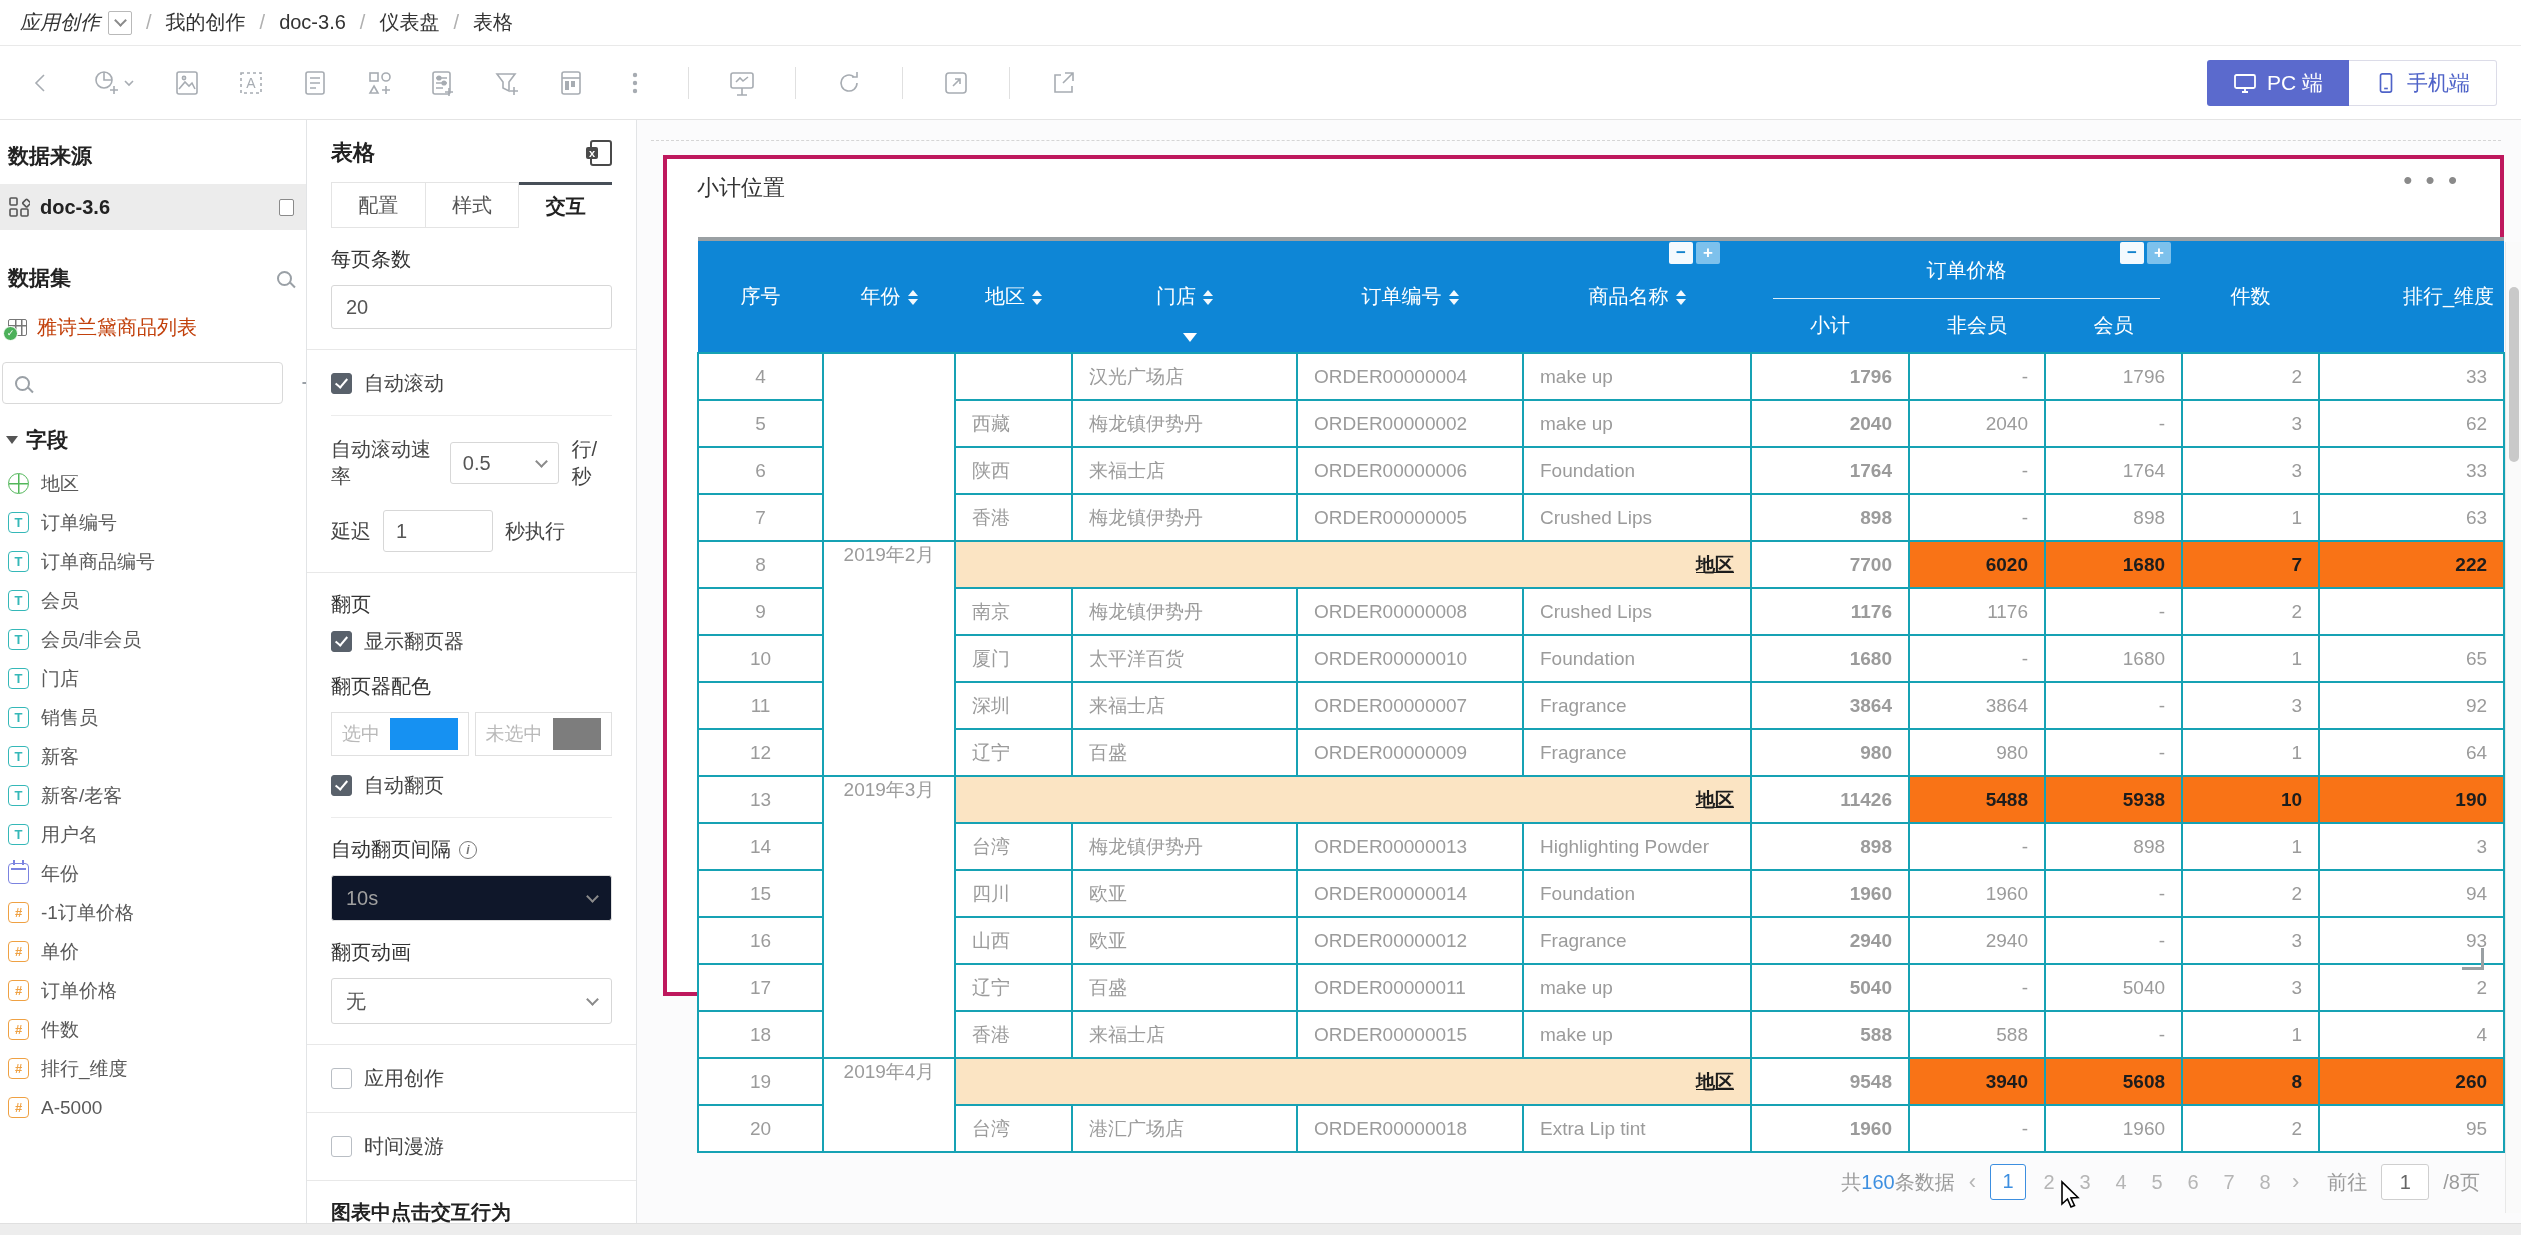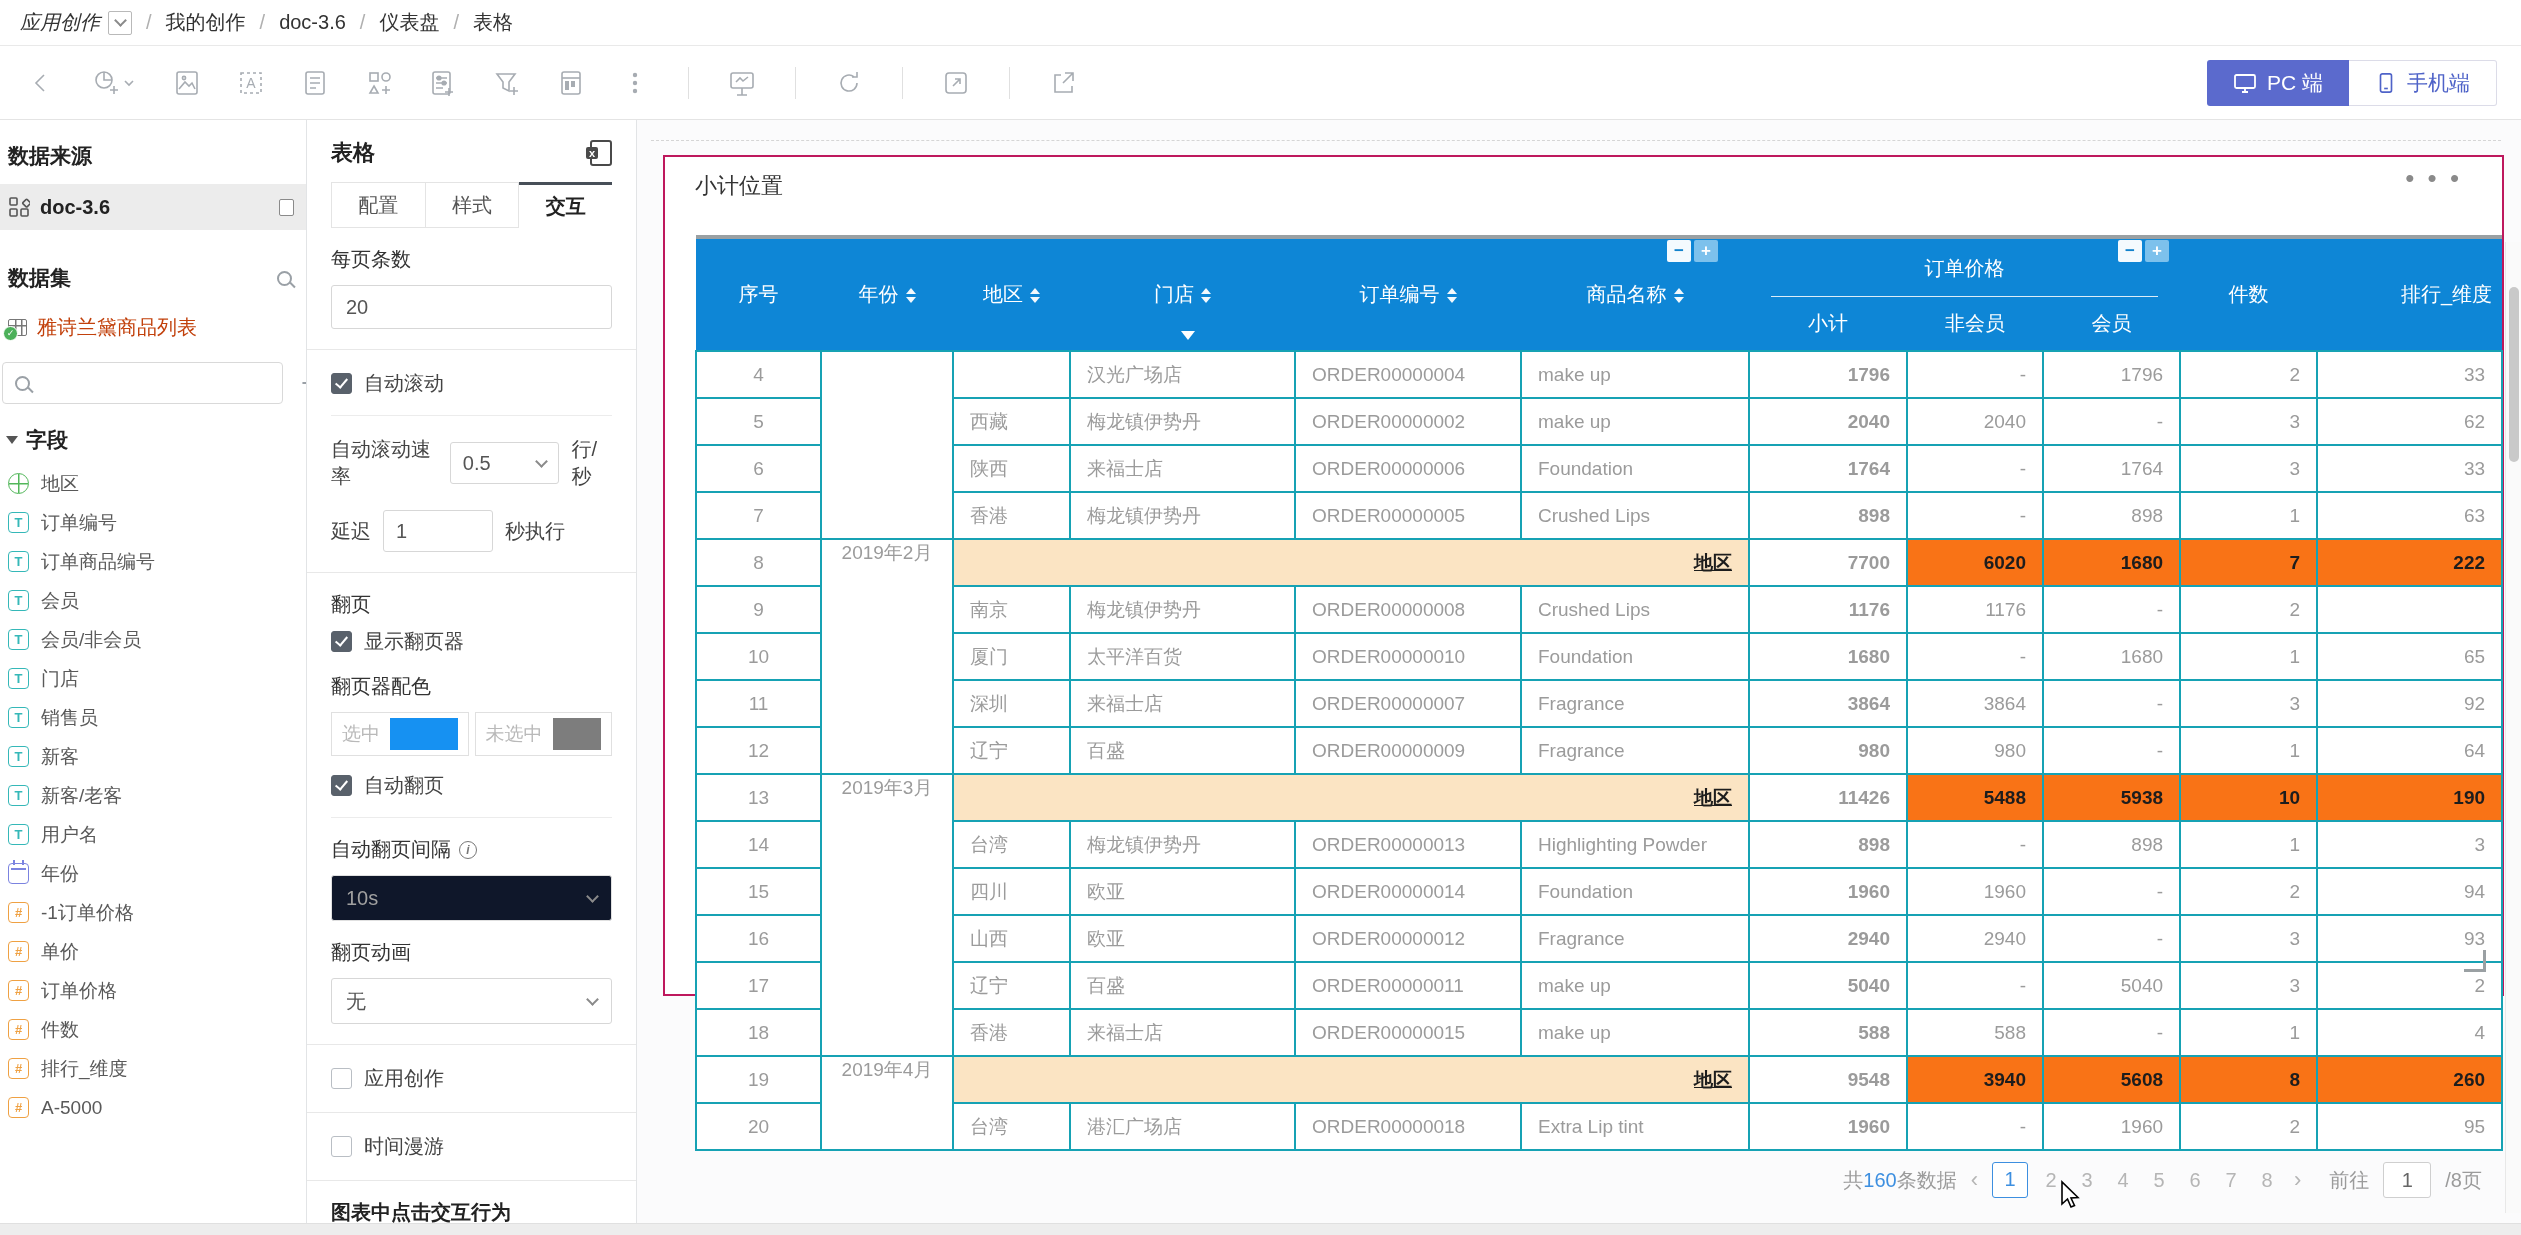--- a/index.html
+++ b/index.html
@@ -90,21 +90,21 @@
   .select { height:46px; border:1px solid #d7d7d7; border-radius:3px; display:flex; align-items:center; justify-content:space-between; padding:0 14px; font-size:20px; color:#555; cursor:pointer; background:#fff; }
   .select.disabled { background:#0f172a; color:#a0a0a0; border-color:#e0e0e0;text-align:center; }
   .color-fields { display:flex; gap:6px; }
   .color-field { flex:1; height:44px; border:1px solid #e0e0e0; display:flex; align-items:center; padding:0 10px; gap:10px; font-size:19px; color:#b9b9b9; cursor:pointer; }
   .swatch { flex:1; height:32px; }
   .icon-info { width:18px; height:18px; border:1.5px solid #777; border-radius:50%; font-size:12px; color:#777; display:inline-flex; align-items:center; justify-content:center; font-style:italic; font-weight:bold; }
 
   
   .workspace { flex:1; position:relative; background:#fbfbfc; overflow:hidden; }
   .page-edge { position:absolute; left:14px; right:20px; top:20px; border-top:1px dashed #d5d5d5; }
-  .canvas { position:absolute; left:26px; top:35px; width:1841px; height:841px; background:#fff; border:2px solid #be185d;text-decoration:underline; }
+  .canvas { position:absolute; left:26px; top:35px; width:1841px; height:841px; background:#fff; border:4px solid #be185d;text-decoration:underline; }
   .canvas-title { position:absolute; left:30px; top:14px; font-size:22px; color:#333; }
   .widget-menu { position:absolute; right:40px; top:6px; font-size:26px; color:#8a8a8a; letter-spacing:3px; cursor:pointer; }
 
   .table-wrap { position:absolute; left:30px; top:78px; width:1811px; height:919px; overflow:hidden; }
   table.grid { border-collapse:collapse; table-layout:fixed; width:1806px; border-top:4px solid #9aa0a3; }
   table.grid thead th { background:#0e86d6; color:#fff; font-weight:normal; font-size:20px; border:none; position:relative; }
   table.grid thead tr.h1 th { height:60px; }
   table.grid thead tr.h2 th { height:54px; }
   .th-group::after { content:""; position:absolute; left:22px; right:22px; bottom:0; height:1px; background:rgba(255,255,255,.85); }
   .sort-ic { display:inline-block; vertical-align:middle; margin-left:7px; width:10px; }

